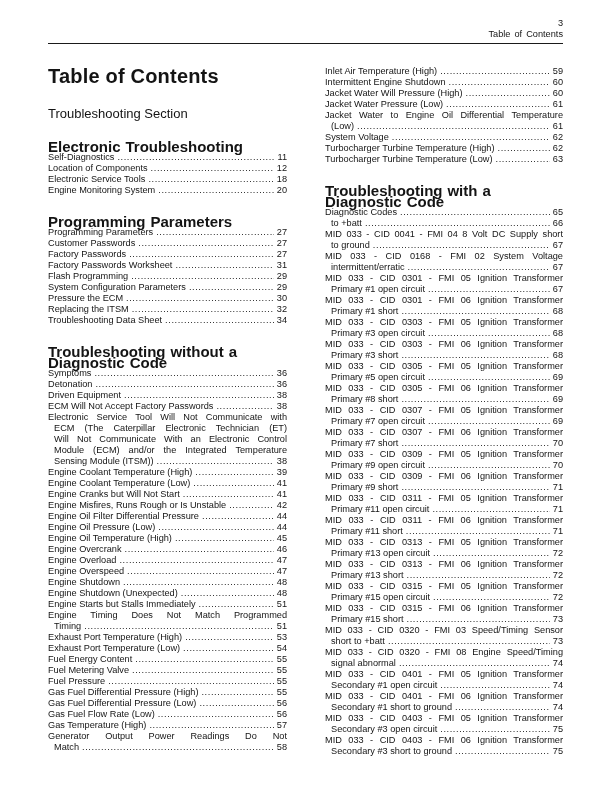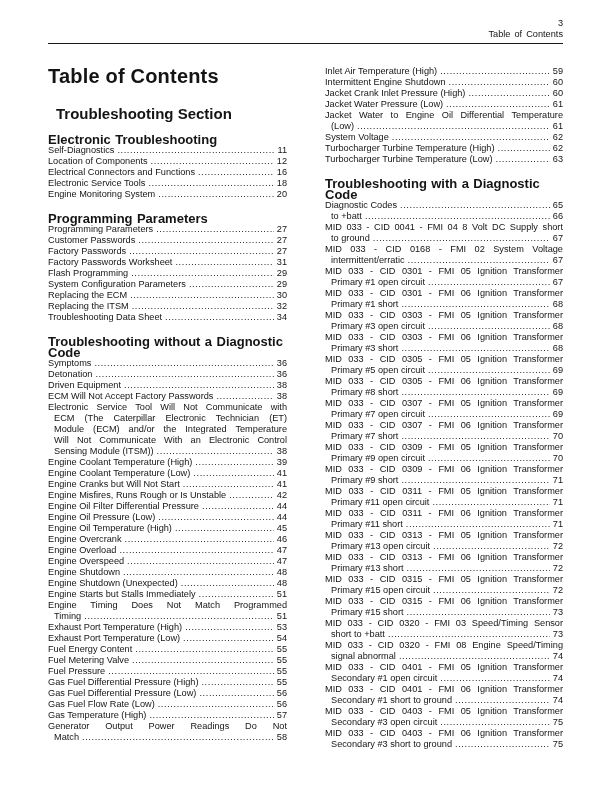--- a/index.html
+++ b/index.html
@@ -21,25 +21,25 @@
 
   
   .content { position: absolute; left: 48px; top: 66px; width: 515px; display: flex; }
   .col-left  { width: 239px; margin-right: 38px; }
   .col-right { width: 238px; }
 
   .main-title {
     font-size: 20px; font-weight: bold; line-height: 21px;
     letter-spacing: 0.2px; margin: 0 0 20px 0;
   }
-  .section-title { font-size: 15px; font-weight: bold; line-height: 14px; margin: 8px; }
+  .section-title { font-size: 13px; font-weight: normal; line-height: 14px; margin: 0; }
 
   .group-heading {
-    font-size: 13px; font-weight: bold; line-height: 11px;
-    margin-top: 13px; word-spacing: 0.8px;
+    font-size: 15px; font-weight: bold; line-height: 11px;
+    margin-top: 20px; word-spacing: 0.8px;
   }
 
   .toc-entry { font-size: 9.2px; line-height: 11px; }
   .entry-line { display: flex; align-items: baseline; }
   .entry-line.wrap { display: block; text-align: justify; text-align-last: justify; }
   .entry-line.cont { padding-left: 6px; }
   .entry-text { white-space: nowrap; }
   .dots { flex: 1 1 auto; min-width: 0; overflow: hidden; white-space: nowrap; margin: 0 2px 0 3px; }
   .dots::before {
     content: "..............................................................................................................";
@@ -74,27 +74,20 @@
             </div>
             <div class="toc-entry">
               <div class="entry-line">
                 <span class="entry-text">Location of Components</span>
                 <span class="dots"></span>
                 <span class="pagenum">12</span>
               </div>
             </div>
             <div class="toc-entry">
               <div class="entry-line">
-                <span class="entry-text">Electrical Connectors and Functions</span>
-                <span class="dots"></span>
-                <span class="pagenum">16</span>
-              </div>
-            </div>
-            <div class="toc-entry">
-              <div class="entry-line">
                 <span class="entry-text">Electronic Service Tools</span>
                 <span class="dots"></span>
                 <span class="pagenum">18</span>
               </div>
             </div>
             <div class="toc-entry">
               <div class="entry-line">
                 <span class="entry-text">Engine Monitoring System</span>
                 <span class="dots"></span>
                 <span class="pagenum">20</span>
@@ -140,21 +133,21 @@
             </div>
             <div class="toc-entry">
               <div class="entry-line">
                 <span class="entry-text">System Configuration Parameters</span>
                 <span class="dots"></span>
                 <span class="pagenum">29</span>
               </div>
             </div>
             <div class="toc-entry">
               <div class="entry-line">
-                <span class="entry-text">Replacing the ECM</span>
+                <span class="entry-text">Pressure the ECM</span>
                 <span class="dots"></span>
                 <span class="pagenum">30</span>
               </div>
             </div>
             <div class="toc-entry">
               <div class="entry-line">
                 <span class="entry-text">Replacing the ITSM</span>
                 <span class="dots"></span>
                 <span class="pagenum">32</span>
               </div>
@@ -193,22 +186,22 @@
             <div class="toc-entry">
               <div class="entry-line">
                 <span class="entry-text">ECM Will Not Accept Factory Passwords</span>
                 <span class="dots"></span>
                 <span class="pagenum">38</span>
               </div>
             </div>
             <div class="toc-entry">
               <div class="entry-line wrap"><span class="entry-text">Electronic Service Tool Will Not Communicate with</span></div>
               <div class="entry-line cont wrap"><span class="entry-text">ECM (The Caterpillar Electronic Technician (ET)</span></div>
+              <div class="entry-line cont wrap"><span class="entry-text">Will Not Communicate With an Electronic Control</span></div>
               <div class="entry-line cont wrap"><span class="entry-text">Module (ECM) and/or the Integrated Temperature</span></div>
-              <div class="entry-line cont wrap"><span class="entry-text">Will Not Communicate With an Electronic Control</span></div>
               <div class="entry-line cont">
                 <span class="entry-text">Sensing Module (ITSM))</span>
                 <span class="dots"></span>
                 <span class="pagenum">38</span>
               </div>
             </div>
             <div class="toc-entry">
               <div class="entry-line">
                 <span class="entry-text">Engine Coolant Temperature (High)</span>
                 <span class="dots"></span>
@@ -392,21 +385,21 @@
           </div>
           <div class="toc-entry">
             <div class="entry-line">
               <span class="entry-text">Intermittent Engine Shutdown</span>
               <span class="dots"></span>
               <span class="pagenum">60</span>
             </div>
           </div>
           <div class="toc-entry">
             <div class="entry-line">
-              <span class="entry-text">Jacket Crank Inlet Pressure (High)</span>
+              <span class="entry-text">Jacket Water Will Pressure (High)</span>
               <span class="dots"></span>
               <span class="pagenum">60</span>
             </div>
           </div>
           <div class="toc-entry">
             <div class="entry-line">
               <span class="entry-text">Jacket Water Pressure (Low)</span>
               <span class="dots"></span>
               <span class="pagenum">61</span>
             </div>

